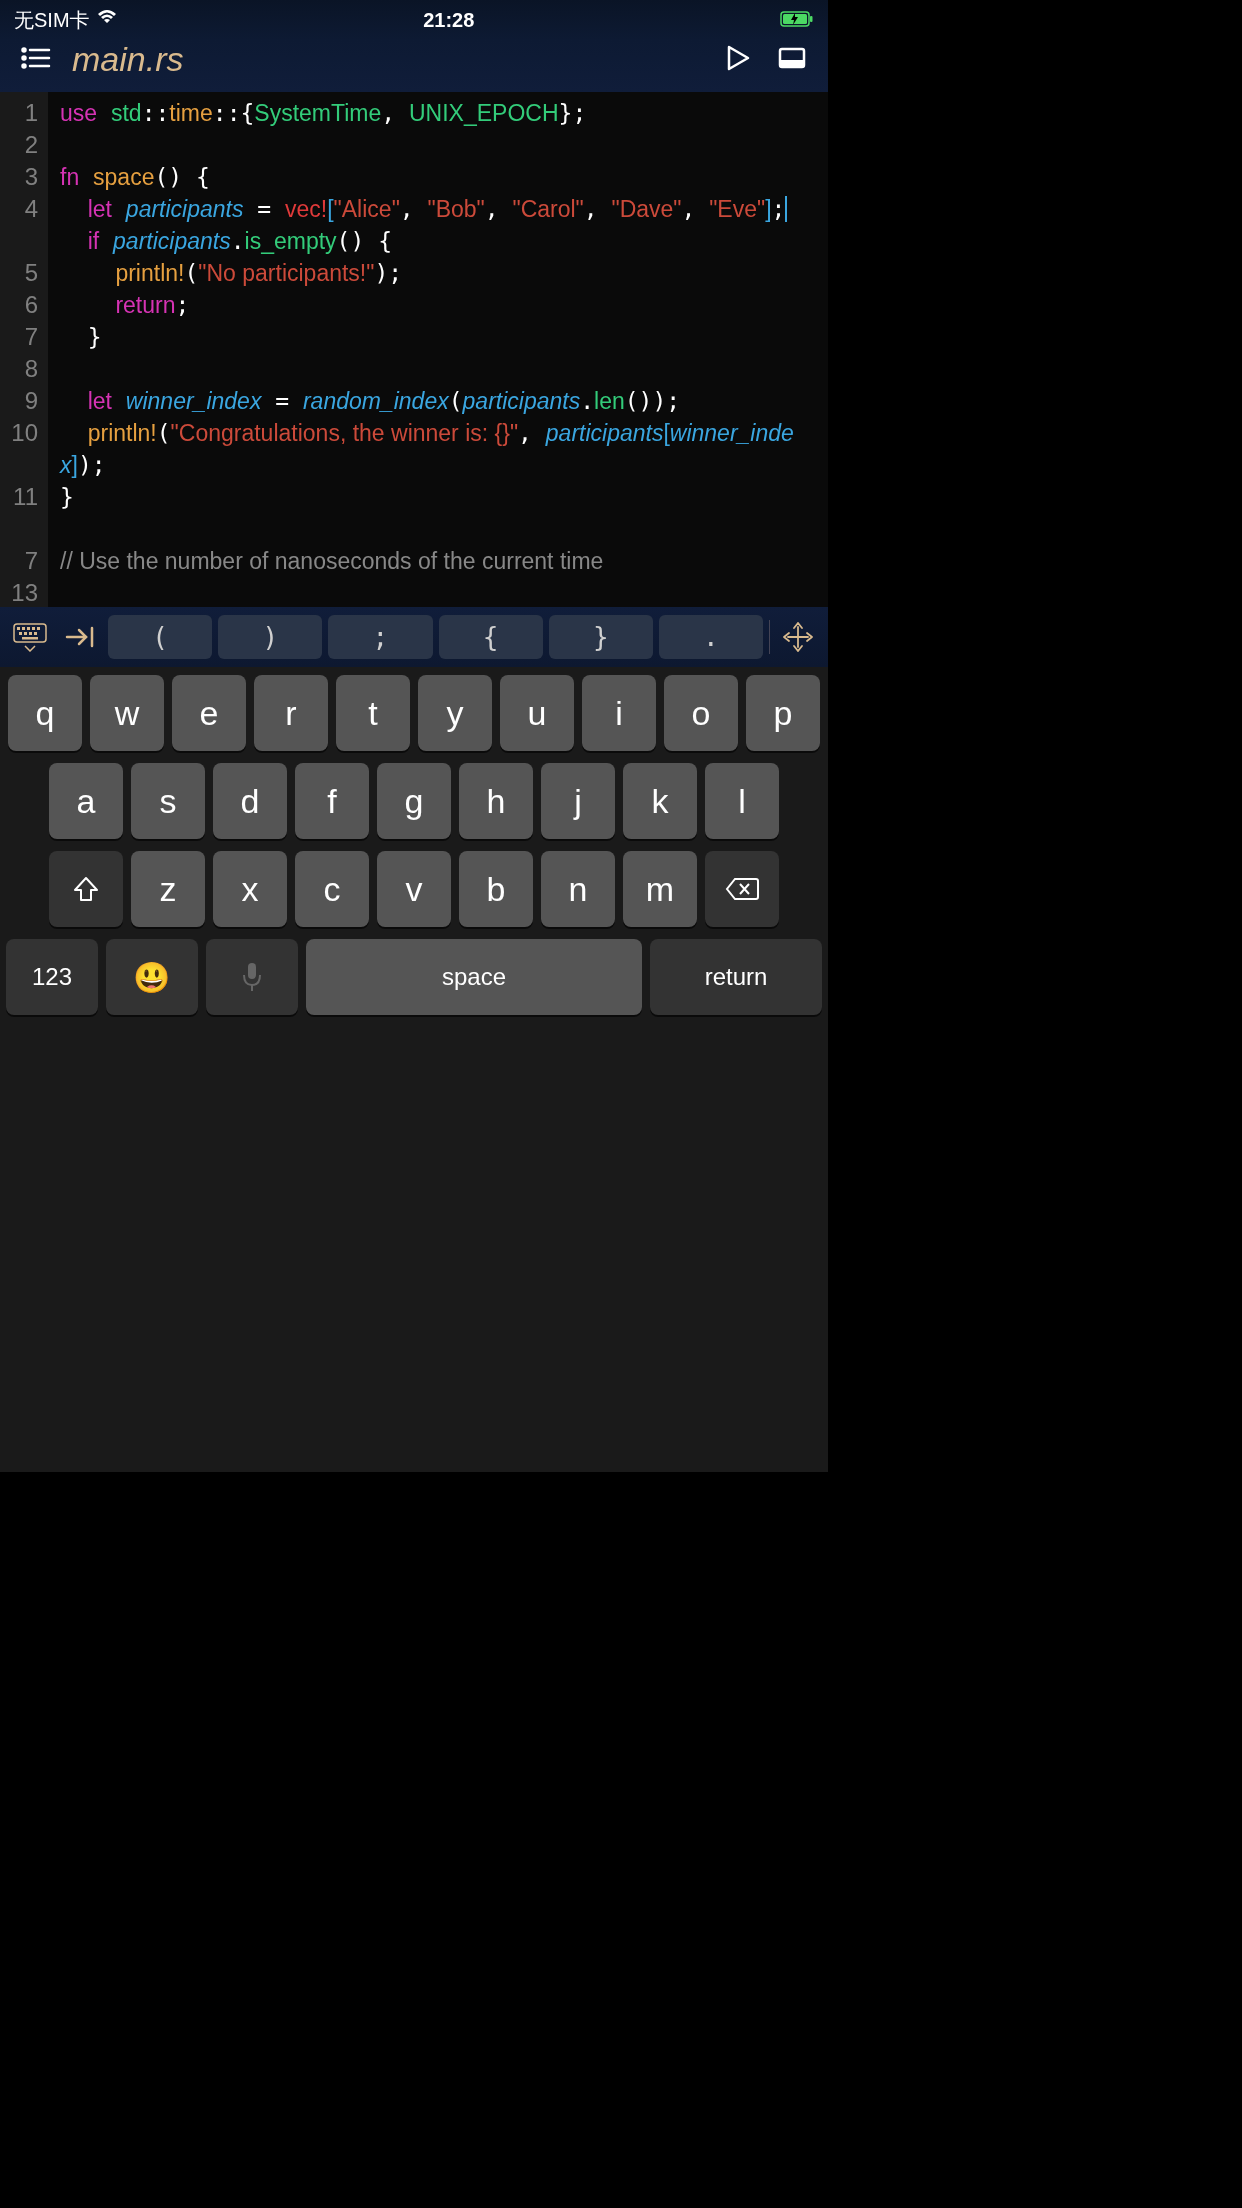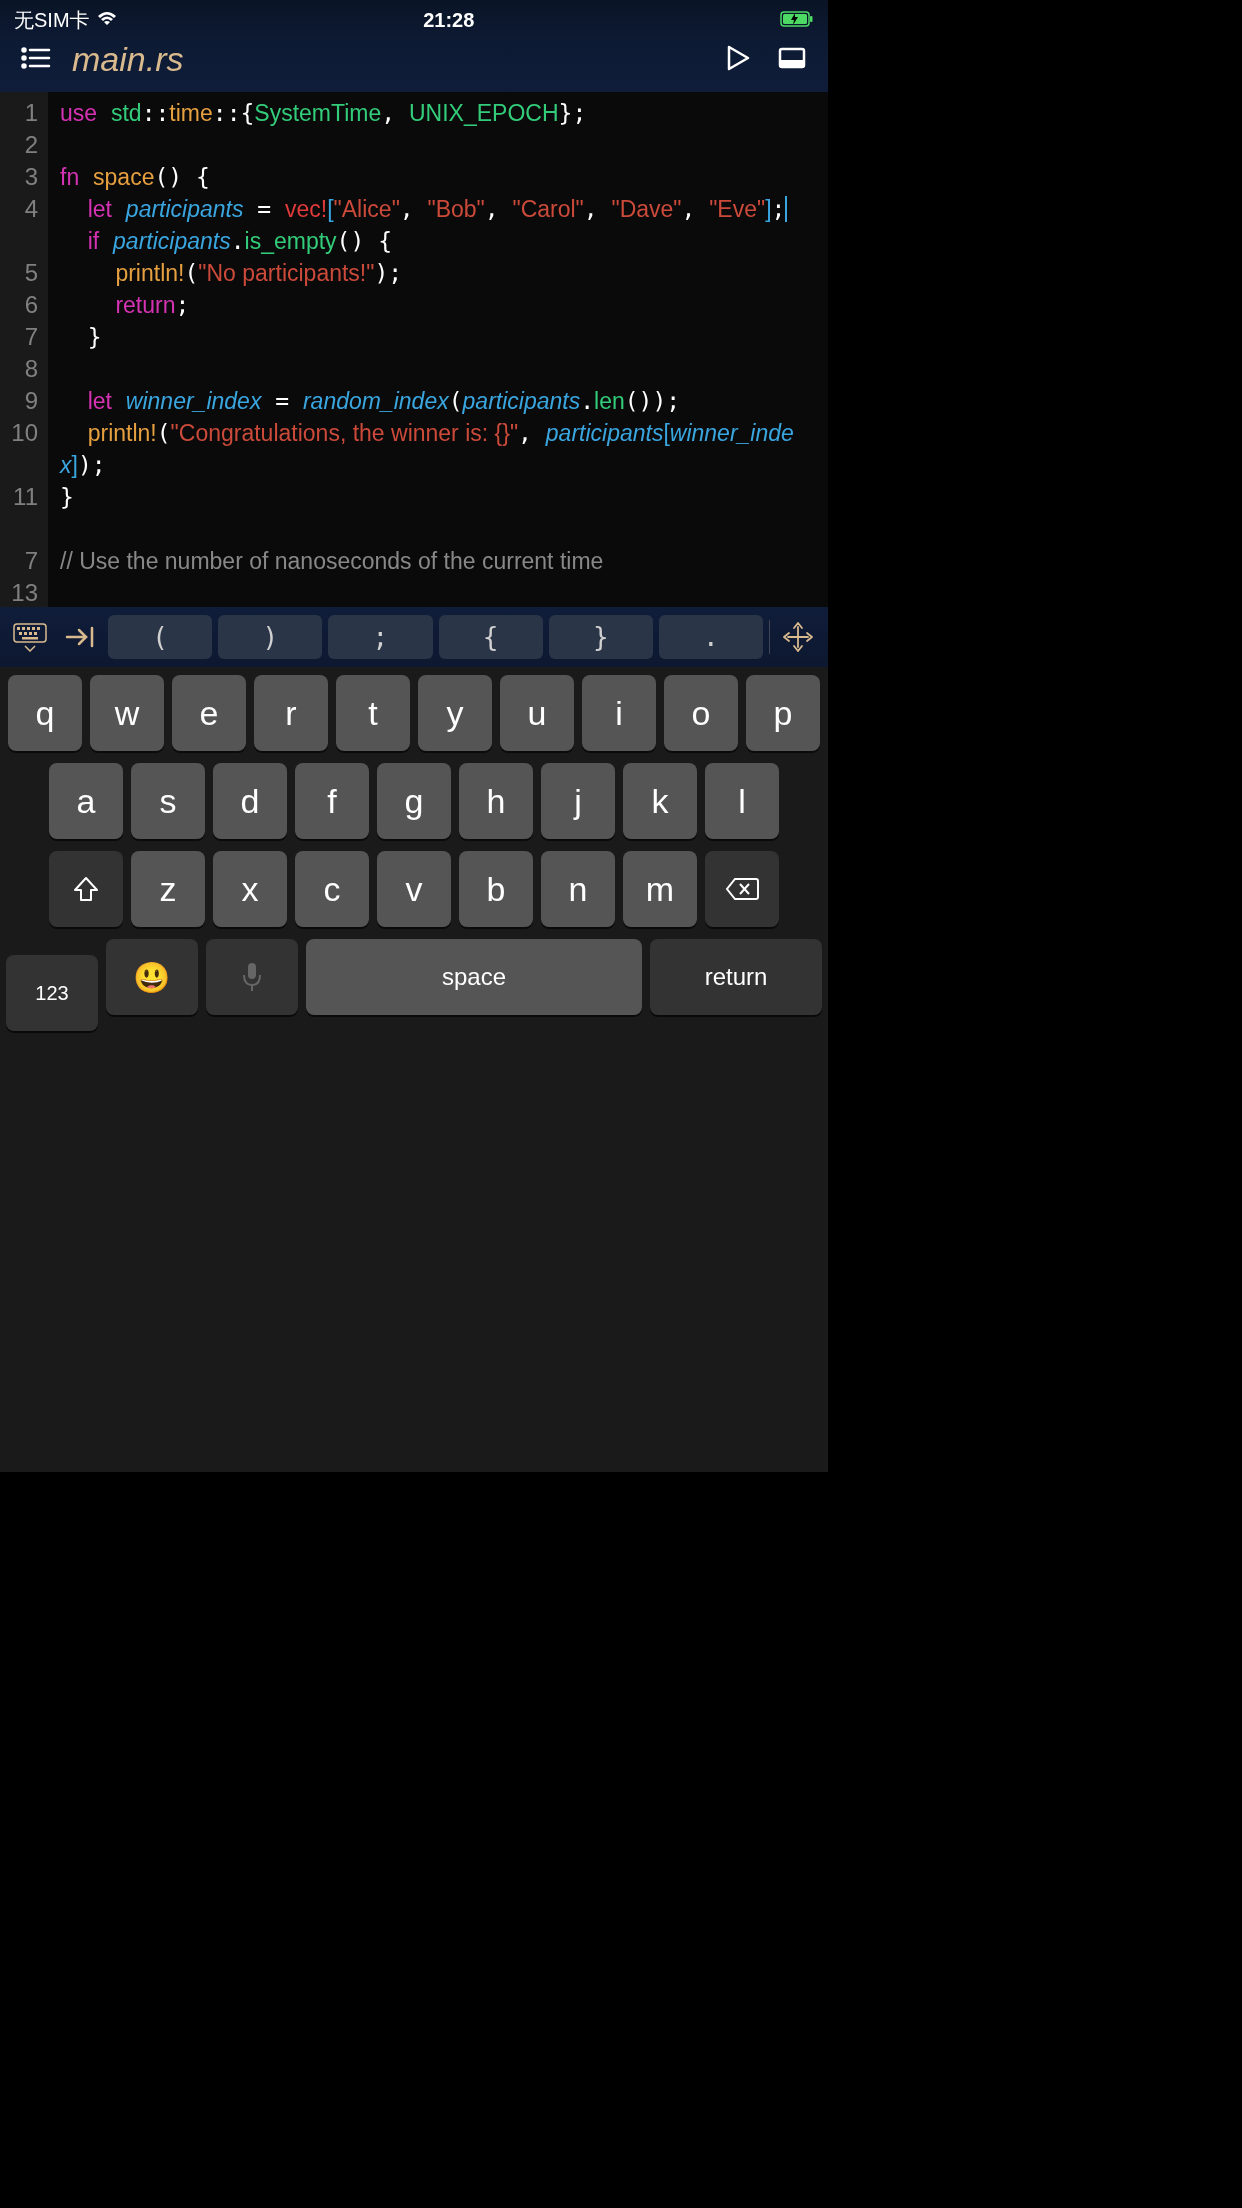--- a/index.html
+++ b/index.html
@@ -1,21 +1,21 @@
 <!DOCTYPE html>
 <html><head>
 <meta charset="utf-8">
 <style>
 * { margin:0; padding:0; box-sizing:border-box; font-family:-apple-system,Helvetica,Arial,sans-serif; }
 html,body { width:828px; height:1472px; }
 body { background:#000; overflow:hidden; }
 
 
 .status-bar { height:40px; background:linear-gradient(180deg,#0a1426 0%,#0d1a33 100%); display:flex; align-items:center; justify-content:space-between; padding:0 14px; color:#fff; font-size:20px; }
-.status-left { display:flex; align-items:center; gap:6px; }
+.status-left { display:flex; align-items:flex-start; gap:6px; }
 .status-right { display:flex; align-items:center; }
 
 
 .toolbar { height:52px; background:linear-gradient(180deg,#0d1a33 0%,#101d3a 100%); display:flex; align-items:flex-start; padding:0 18px; gap:18px; }
 .file-title { color:#d9ba8e; font-size:34px; font-style:italic; font-weight:300; flex:1; }
 .tb-icon { width:36px; height:36px; display:flex; align-items:center; justify-content:center; }
 
 
 .editor { display:flex; height:515px; background:#0a0a0a; overflow:hidden; }
 .gutter { width:48px; background:#1a1a1a; text-align:right; padding-right:10px; color:#808080; font-size:24px; line-height:32px; font-family:Menlo,monospace; padding-top:5px; }
@@ -225,21 +225,21 @@
         <div class="key w">m</div>
       </div>
     <div class="key dark bksp-key">
       <svg width="34" height="26" viewBox="0 0 34 26">
           <path d="M10 3 L31 3 Q33 3 33 5 L33 21 Q33 23 31 23 L10 23 L2 13 Z" fill="none" stroke="#fff" stroke-width="2"></path>
           <path d="M15 8 L24 18 M24 8 L15 18" stroke="#fff" stroke-width="2"></path>
         </svg>
     </div>
   </div>
   <div class="kb-row r4">
-    <div class="key dark num-key" style="font-size:20px;margin-top:16px;">123</div>
+    <div class="key dark num-key" style="font-size:24px;">123</div>
     <div class="key dark emoji-key" style="font-size:30px;">😃</div>
     <div class="key dark mic-key">
       <svg width="22" height="32" viewBox="0 0 22 32" fill="#666">
           <rect x="7" y="2" width="8" height="16" rx="4"></rect>
           <path d="M3 14 Q3 24 11 24 Q19 24 19 14" fill="none" stroke="#666" stroke-width="2"></path>
           <line x1="11" y1="24" x2="11" y2="30" stroke="#666" stroke-width="2"></line>
         </svg>
     </div>
     <div class="key sp space-key">space</div>
     <div class="key dark return-key">return</div>

